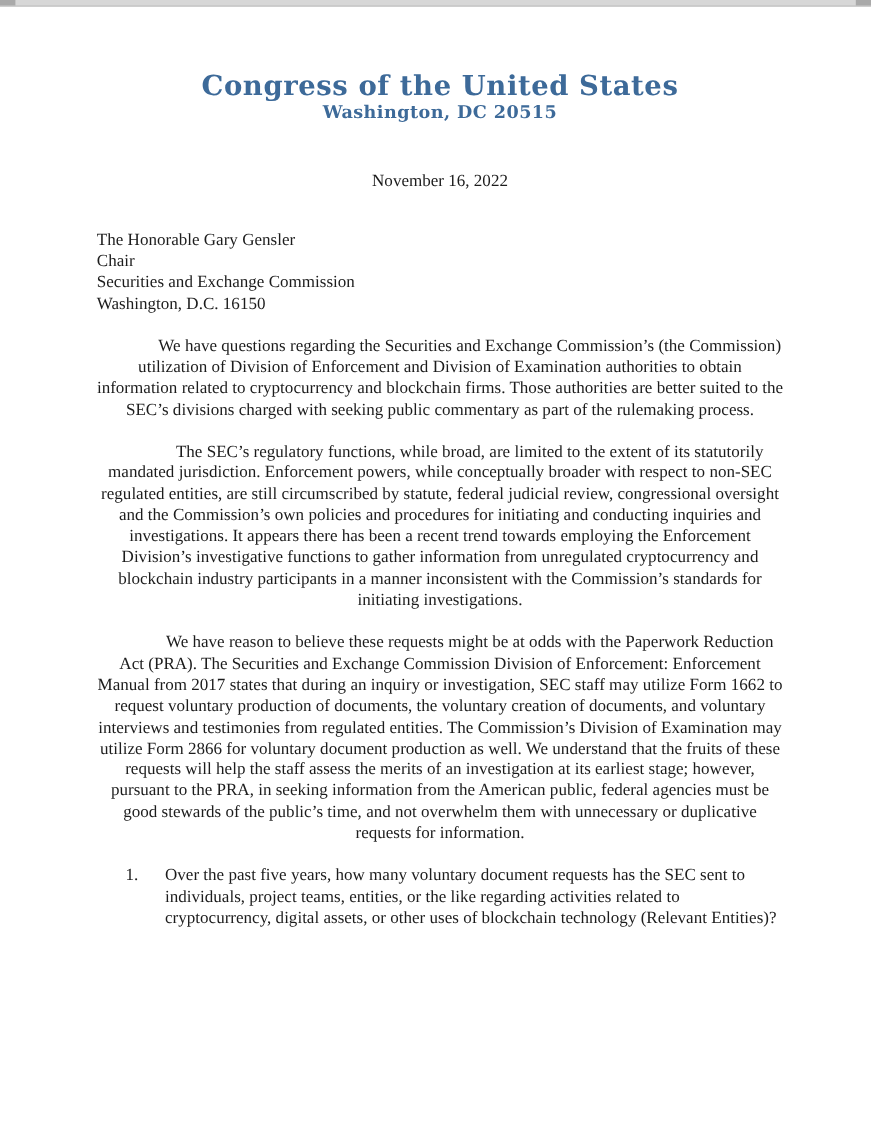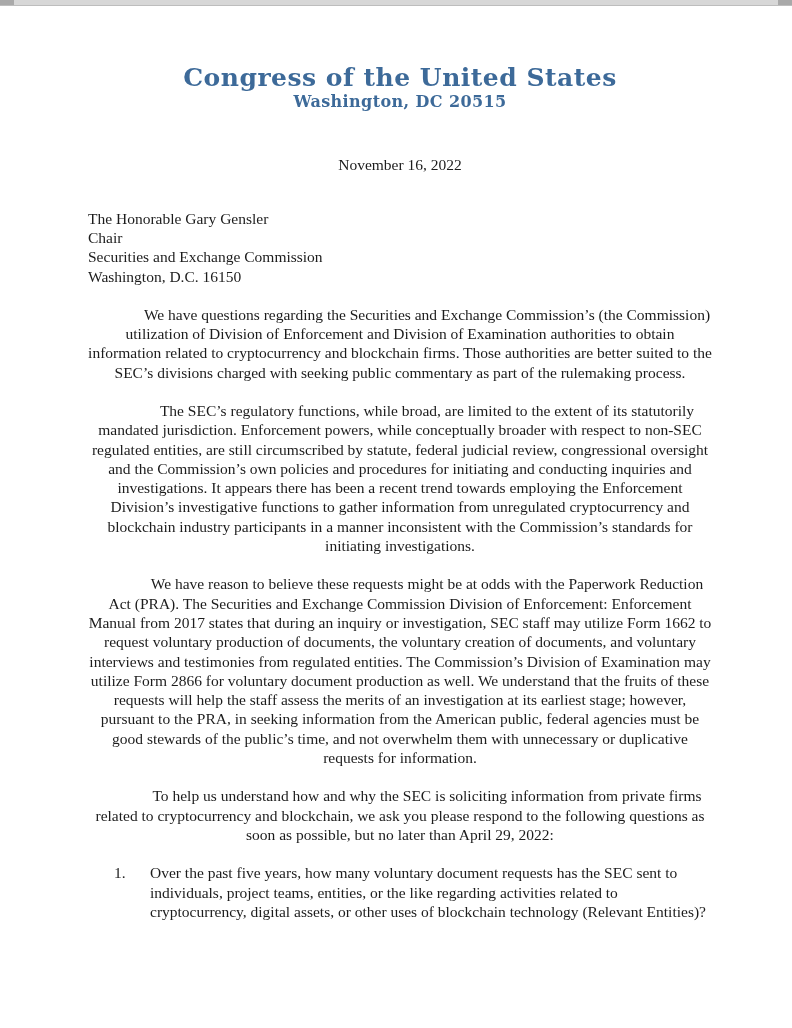--- a/index.html
+++ b/index.html
@@ -122,21 +122,20 @@
       <div>The Honorable Gary Gensler</div>
       <div>Chair</div>
       <div>Securities and Exchange Commission</div>
       <div>Washington, D.C. 16150</div>
     </div>
 
 
     <p class="body-para">We have questions regarding the Securities and Exchange Commission’s (the Commission) utilization of Division of Enforcement and Division of Examination authorities to obtain information related to cryptocurrency and blockchain firms. Those authorities are better suited to the SEC’s divisions charged with seeking public commentary as part of the rulemaking process.</p>
     <p class="body-para">The SEC’s regulatory functions, while broad, are limited to the extent of its statutorily mandated jurisdiction. Enforcement powers, while conceptually broader with respect to non-SEC regulated entities, are still circumscribed by statute, federal judicial review, congressional oversight and the Commission’s own policies and procedures for initiating and conducting inquiries and investigations. It appears there has been a recent trend towards employing the Enforcement Division’s investigative functions to gather information from unregulated cryptocurrency and blockchain industry participants in a manner inconsistent with the Commission’s standards for initiating investigations.</p>
     <p class="body-para">We have reason to believe these requests might be at odds with the Paperwork Reduction Act (PRA). The Securities and Exchange Commission Division of Enforcement: Enforcement Manual from 2017 states that during an inquiry or investigation, SEC staff may utilize Form 1662 to request voluntary production of documents, the voluntary creation of documents, and voluntary interviews and testimonies from regulated entities. The Commission’s Division of Examination may utilize Form 2866 for voluntary document production as well. We understand that the fruits of these requests will help the staff assess the merits of an investigation at its earliest stage; however, pursuant to the PRA, in seeking information from the American public, federal agencies must be good stewards of the public’s time, and not overwhelm them with unnecessary or duplicative requests for information.</p>
-    <p class="body-para">To help us understand how and why the SEC is soliciting information from private firms related to cryptocurrency and blockchain, we ask you please respond to the following questions as soon as possible, but no later than April 29, 2022:</p>
 
     <div class="question-list">
       <div class="question-item">
         <span class="q-num">1.</span>
         <span class="q-text">Over the past five years, how many voluntary document requests has the SEC sent to individuals, project teams, entities, or the like regarding activities related to cryptocurrency, digital assets, or other uses of blockchain technology (Relevant Entities)?</span>
       </div>
     </div>
 
   </div>
 

